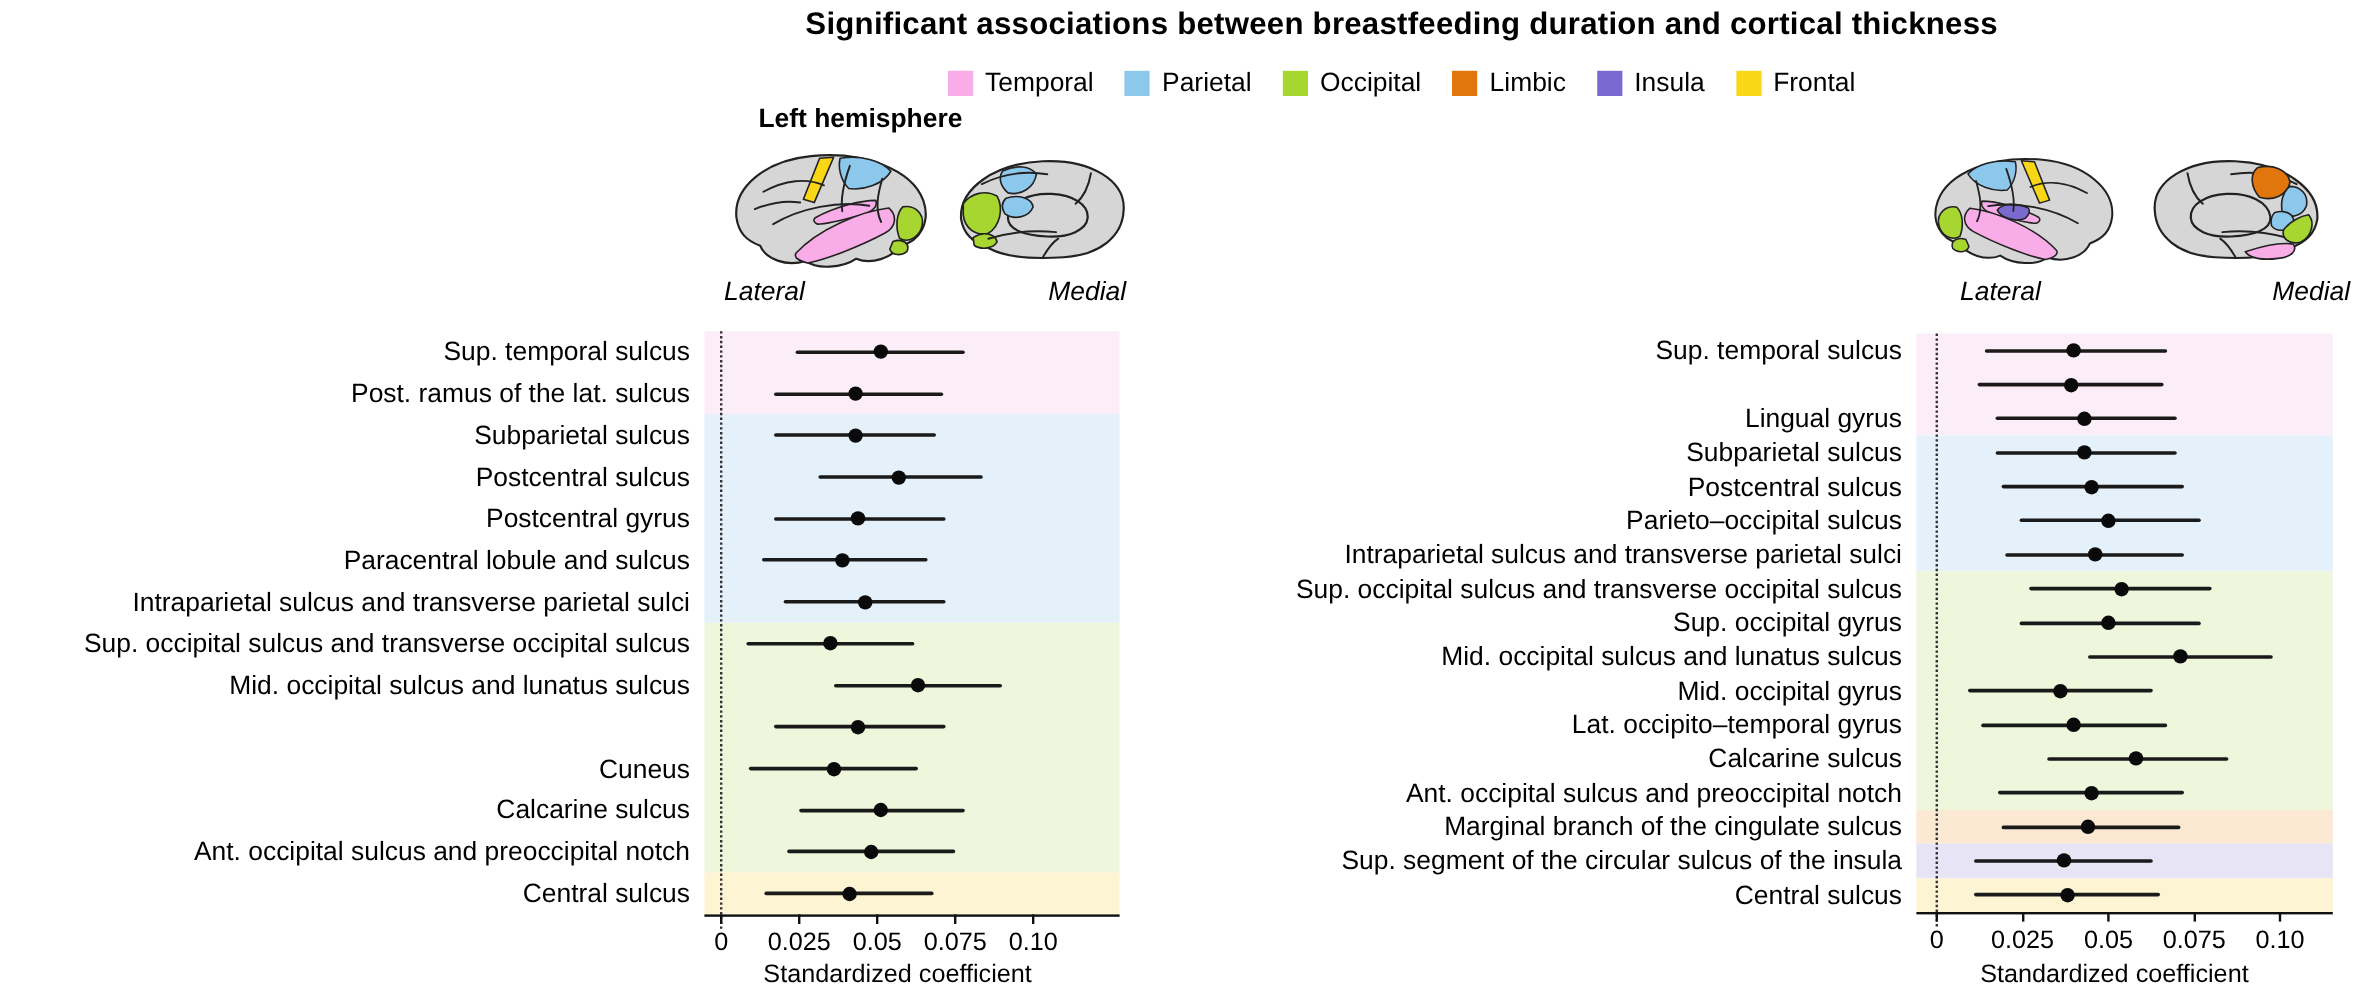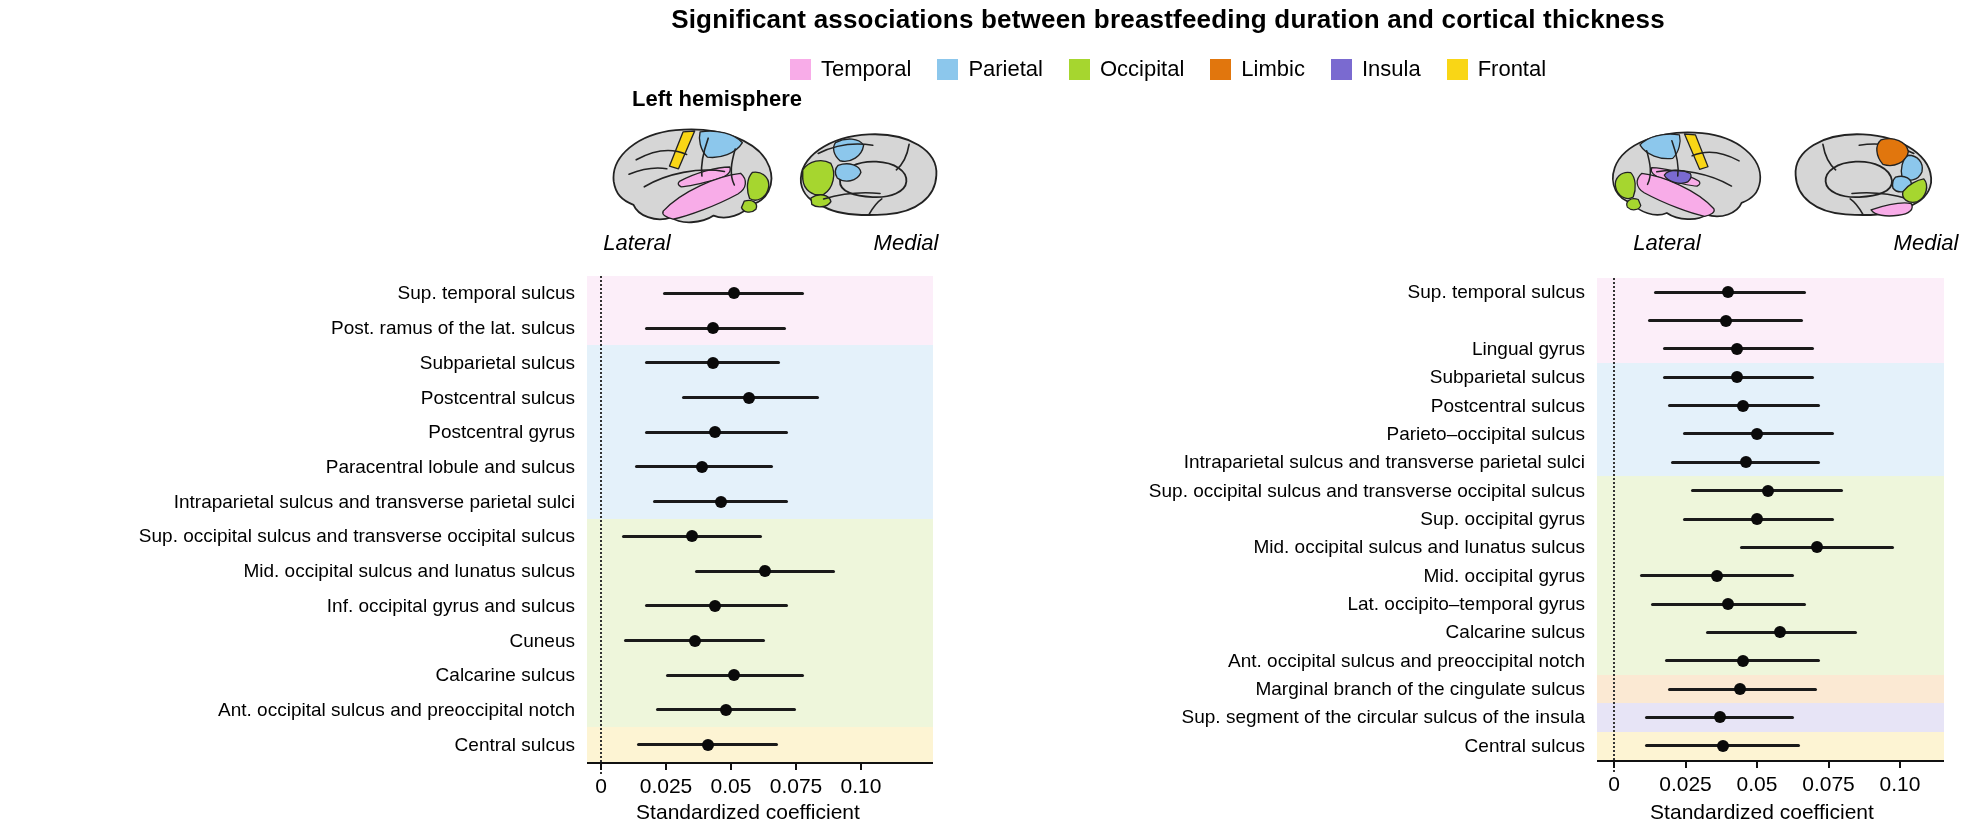--- a/index.html
+++ b/index.html
@@ -12,21 +12,21 @@
   .fig-title{position:absolute;top:4px;left:375px;width:1586px;text-align:center;
              font-size:26px;font-weight:bold;letter-spacing:0.2px;}
   .legend{position:absolute;top:40px;left:375px;width:1586px;display:flex;
           justify-content:center;align-items:flex-start;gap:26px;margin-top:16px;}
   .legend-item{display:flex;align-items:center;gap:10px;font-size:22px;}
   .swatch{width:21px;height:21px;display:inline-block;}
   .hemi-title{position:absolute;top:86px;width:340px;text-align:center;
               font-size:22px;font-weight:bold;}
   .view-label{position:absolute;top:230px;width:140px;text-align:center;
               font-size:22px;font-style:italic;}
-  .row-label{position:absolute;font-size:19px;white-space:nowrap;transform:translateY(-50%);}
+  .row-label{position:absolute;font-size:22px;white-space:nowrap;transform:translateY(-50%);}
   .band{position:absolute;}
   .zero-line{position:absolute;width:0;border-left:2px dotted #333;}
   .ci{position:absolute;height:3px;background:#1a1a1a;border-radius:2px;}
   .dot{position:absolute;width:12px;height:12px;border-radius:50%;background:#0a0a0a;}
   .x-axis{position:absolute;height:2px;background:#111;}
   .tick{position:absolute;width:2px;height:8px;background:#111;}
   .tick-label{position:absolute;font-size:21px;transform:translateX(-50%);white-space:nowrap;}
   .axis-title{position:absolute;top:800px;width:330px;text-align:center;font-size:21px;}
   svg{position:absolute;overflow:visible;}
   .brain{fill:#d6d6d6;stroke:#222;stroke-width:2;stroke-linejoin:round;}
@@ -163,21 +163,20 @@
     <div class="dot" style="left: 696.4px; top: 460.929px;"></div>
     <div class="row-label" style="right: 1387px; top: 501.643px;">Intraparietal sulcus and transverse parietal sulci</div>
     <div class="ci" style="left: 653px; width: 135.2px; top: 500.143px;"></div>
     <div class="dot" style="left: 714.6px; top: 495.643px;"></div>
     <div class="row-label" style="right: 1387px; top: 536.357px;">Sup. occipital sulcus and transverse occipital sulcus</div>
     <div class="ci" style="left: 621.8px; width: 140.4px; top: 534.857px;"></div>
     <div class="dot" style="left: 686px; top: 530.357px;"></div>
     <div class="row-label" style="right: 1387px; top: 571.071px;">Mid. occipital sulcus and lunatus sulcus</div>
     <div class="ci" style="left: 694.6px; width: 140.4px; top: 569.571px;"></div>
     <div class="dot" style="left: 758.8px; top: 565.071px;"></div>
-    <div class="row-label" style="right: 1387px; top: 605.786px;">Inf. occipital gyrus and sulcus</div>
     <div class="ci" style="left: 645.2px; width: 143px; top: 604.286px;"></div>
     <div class="dot" style="left: 709.4px; top: 599.786px;"></div>
     <div class="row-label" style="right: 1387px; top: 640.5px;">Cuneus</div>
     <div class="ci" style="left: 624.4px; width: 140.4px; top: 639px;"></div>
     <div class="dot" style="left: 688.6px; top: 634.5px;"></div>
     <div class="row-label" style="right: 1387px; top: 675.214px;">Calcarine sulcus</div>
     <div class="ci" style="left: 666px; width: 137.8px; top: 673.714px;"></div>
     <div class="dot" style="left: 727.6px; top: 669.214px;"></div>
     <div class="row-label" style="right: 1387px; top: 709.929px;">Ant. occipital sulcus and preoccipital notch</div>
     <div class="ci" style="left: 655.6px; width: 140.4px; top: 708.429px;"></div>

